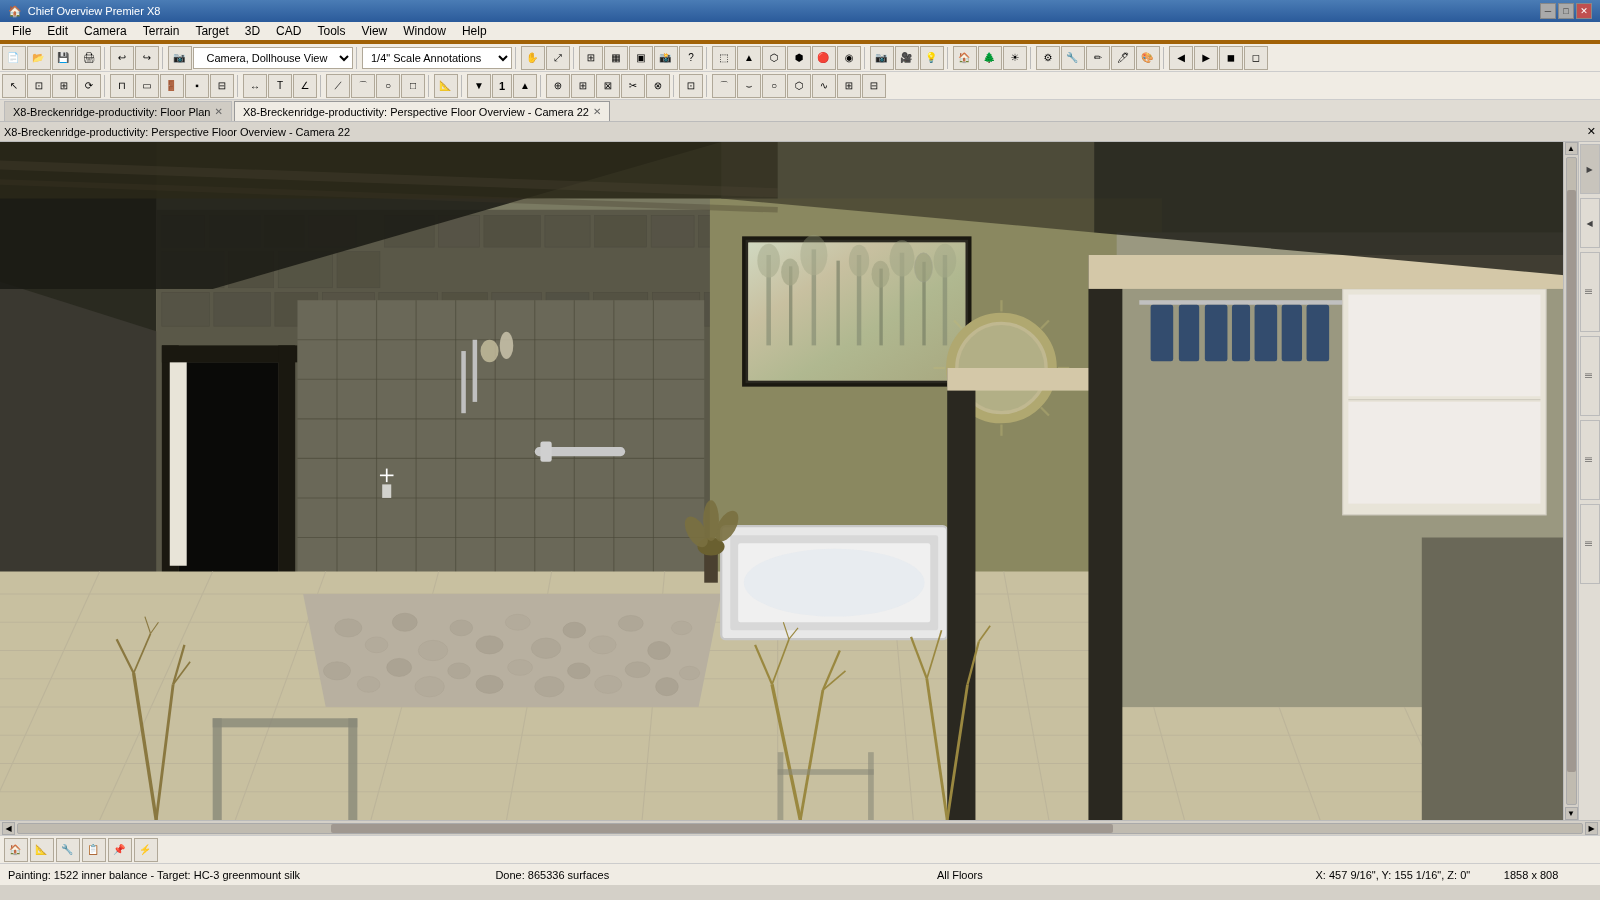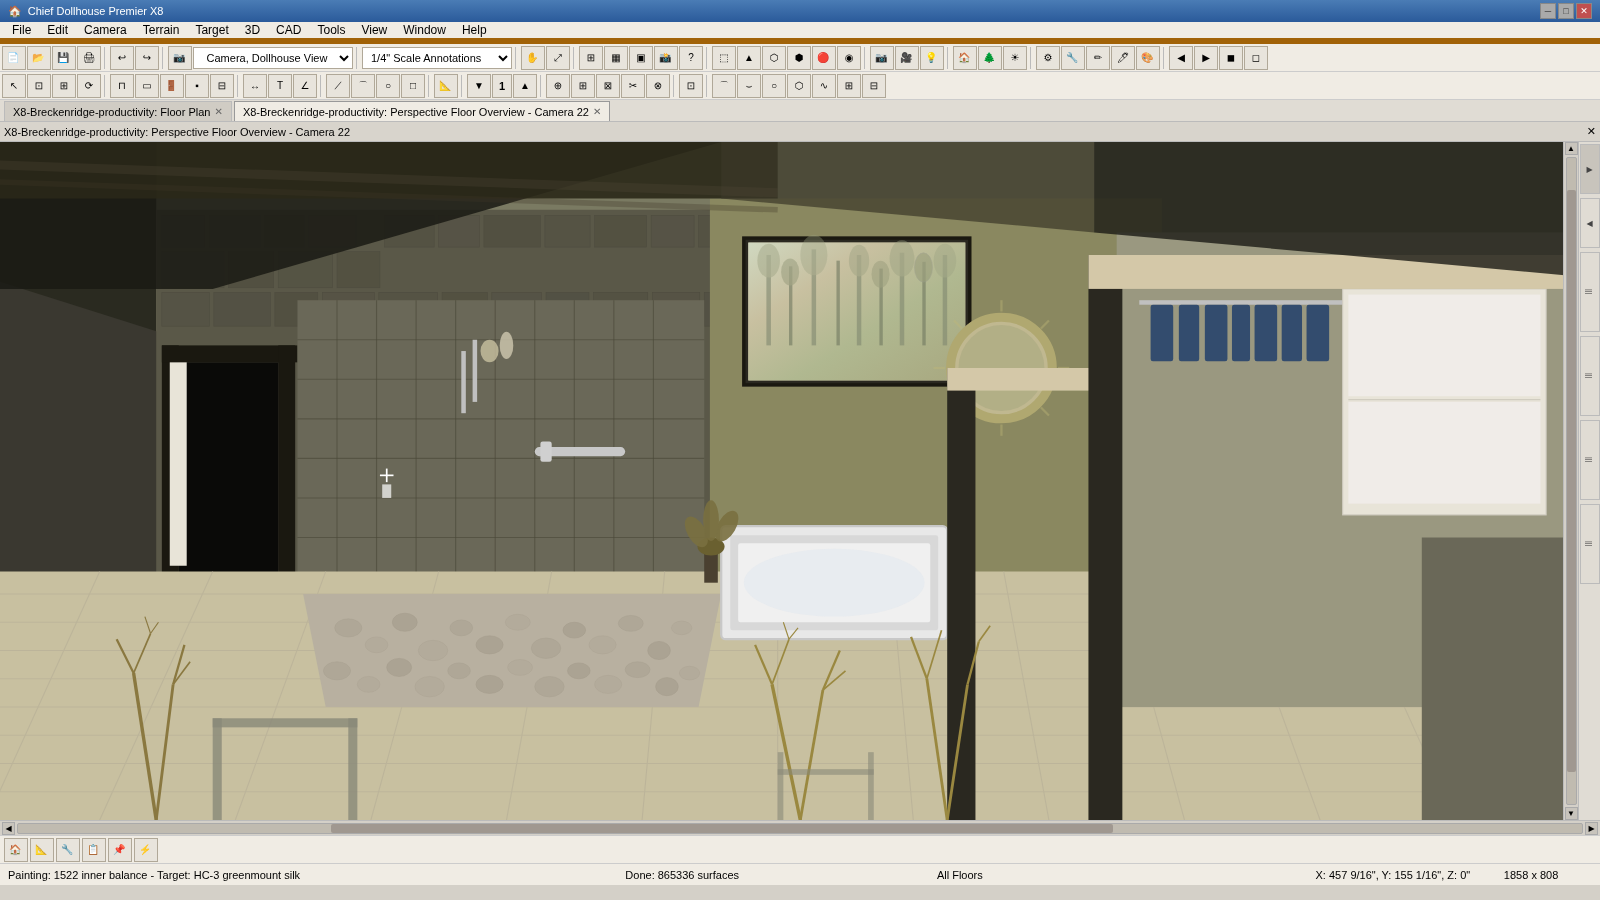--- a/index.html
+++ b/index.html
@@ -26,21 +26,21 @@
       display: flex; align-items: center; justify-content: center;
       font-size: 9px; color: #333;
     }
     
     
     #menu-bar {
       height: 22px;
       background: #f0ece4;
       display: flex;
       align-items: center;
-      border-bottom: 6px solid #a16207;
+      border-bottom: 4px solid #a16207;
       padding: 0 4px;
     }
     .menu-item {
       padding: 2px 8px;
       cursor: pointer;
       font-size: 12px;
       color: #000;
     }
     
     
@@ -263,21 +263,21 @@
       font-size: 8px;
       cursor: pointer;
     }
   </style>
 </head>
 <body>
 
 <div id="title-bar">
   <div id="title-bar-left">
     <span>🏠</span>
-    <span>Chief Dollhouse Premier X8</span>
+    <span>Chief Overview Premier X8</span>
   </div>
   <div id="title-bar-right">
     <div class="title-btn">─</div>
     <div class="title-btn">□</div>
     <div class="title-btn" style="background:#c05050;color:white;">✕</div>
   </div>
 </div>
 
 <div id="menu-bar">
   <div class="menu-item">File</div>
@@ -755,21 +755,21 @@
   <div class="toolbar-btn">🔧</div>
   <div class="toolbar-btn">📋</div>
   <div class="toolbar-btn">📌</div>
   <div class="toolbar-btn">⚡</div>
 </div>
 
 <div id="status-bar" style="height:22px; background:#f0ece4; border-top:1px solid #ccc; display:flex; align-items:center; padding:0 8px; font-size:11px;">
   <div class="status-section" style="flex:2;">
     <span>Painting: 1522 inner balance - Target: HC-3 greenmount silk</span>
   </div>
-  <div class="status-section" style="flex:1; text-align:right;">
+  <div class="status-section" style="flex:1; text-align:left;">
     <span>Done:  865336 surfaces</span>
   </div>
   <div class="status-section" style="flex:1; text-align:right;">
     <span>All Floors</span>
   </div>
   <div class="status-section" style="flex:2; text-align:right;">
     <span>X: 457 9/16", Y: 155 1/16", Z: 0"</span>
   </div>
   <div class="status-section" style="flex:0.5; text-align:center;">
     <span>1858 x 808</span>

